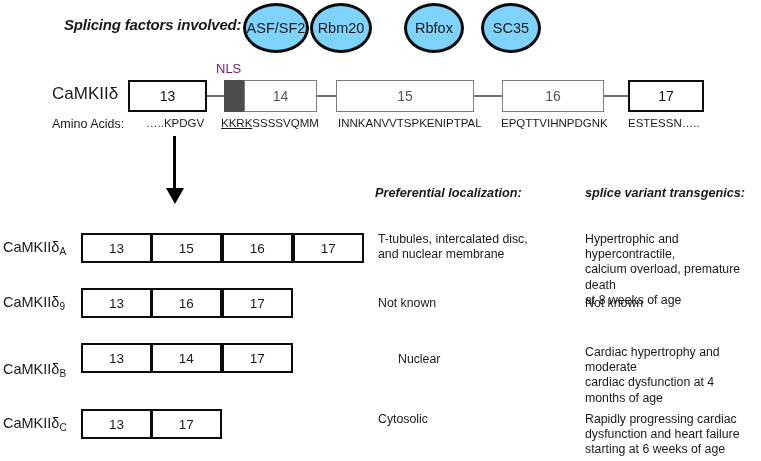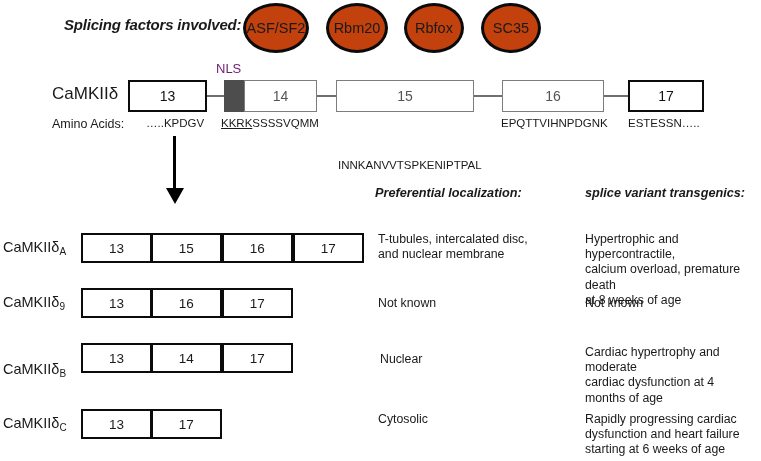--- a/index.html
+++ b/index.html
@@ -17,21 +17,21 @@
     font-style:italic;font-weight:bold;font-size:15px;
     letter-spacing:-0.2px;
     white-space:nowrap;
   }
   .sf-ellipse{
     position:absolute;top:3px;height:50px;
     border:3px solid #0b0b0b;
     border-radius:50%;
     display:flex;align-items:center;justify-content:center;
     font-size:14.5px;
-    background:#c2410c;
+    background:#7dd3fc;
     box-sizing:border-box;
   }
 
   
   #gene-name{
     left:52px;top:84px;font-size:17px;white-space:nowrap;
   }
   #aa-label{
     left:52px;top:117px;font-size:12.5px;white-space:nowrap;
   }
@@ -95,21 +95,21 @@
 </style>
 </head>
 <body>
 
 <div class="abs" id="splicing-label">Splicing factors involved:</div>
 
 <div id="splicing-factor-group">
     <div class="sf-ellipse" style="left: 243px; width: 66px;">
       <span>ASF/SF2</span>
     </div>
-    <div class="sf-ellipse" style="left: 326px; width: 62px;">
+    <div class="sf-ellipse" style="left: 310px; width: 62px;">
       <span>Rbm20</span>
     </div>
     <div class="sf-ellipse" style="left: 404px; width: 60px;">
       <span>Rbfox</span>
     </div>
     <div class="sf-ellipse" style="left: 481px; width: 60px;">
       <span>SC35</span>
     </div>
   </div>
 
@@ -134,21 +134,21 @@
       <span>15</span>
     </div>
     <div class="exon-box exon-alt" style="left: 502px; top: 80px; width: 102px; height: 32px;">
       <span>16</span>
     </div>
     <div class="exon-box exon-const" style="left: 628px; top: 80px; width: 76px; height: 32px;">
       <span>17</span>
     </div>
     <div class="aa-seq" style="left: 146px; top: 117px;">…..KPDGV</div>
     <div class="aa-seq" style="left: 221px; top: 117px;"><span class="nls-underline">KKRK</span><span>SSSSVQMM</span></div>
-    <div class="aa-seq" style="left: 338px; top: 117px; margin-top: 42px;">INNKANVVTSPKENIPTPAL</div>
+    <div class="aa-seq" style="left: 338px; top: 117px;">INNKANVVTSPKENIPTPAL</div>
     <div class="aa-seq" style="left: 501px; top: 117px;">EPQTTVIHNPDGNK</div>
     <div class="aa-seq" style="left: 628px; top: 117px;">ESTESSN…..</div>
   </div>
 
 <div class="abs" id="arrow-shaft" style="left:173px;top:136px;width:3.4px;height:54px;"></div>
 <div class="abs" id="arrow-head" style="left:165.7px;top:188px;"></div>
 
 <div class="col-head" style="left:375px;top:186px;">Preferential localization:</div>
 
 <div class="col-head" style="left:585px;top:186px;">
@@ -189,21 +189,21 @@
     <div class="variant-label" style="left: 3px; top: 361px;"><span>CaMKIIδ</span><span class="sub">B</span></div>
     <div class="v-exon" style="left: 81px; top: 343px; width: 71px; height: 30px; margin-left: 0px;">
       <span>13</span>
     </div>
     <div class="v-exon" style="left: 152px; top: 343px; width: 71px; height: 30px; margin-left: -1.2px;">
       <span>14</span>
     </div>
     <div class="v-exon" style="left: 223px; top: 343px; width: 71px; height: 30px; margin-left: -1.2px;">
       <span>17</span>
     </div>
-    <div class="cell-text" style="left: 380px; top: 352px; width: 200px; white-space: pre-line;">Nuclear</div>
+    <div class="cell-text" style="left: 398px; top: 352px; width: 200px; white-space: pre-line;">Nuclear</div>
     <div class="cell-text" style="left: 585px; top: 345px; width: 180px; white-space: pre-line;">Cardiac hypertrophy and moderate
 cardiac dysfunction at 4
 months of age</div>
     <div class="variant-label" style="left: 3px; top: 415px;"><span>CaMKIIδ</span><span class="sub">C</span></div>
     <div class="v-exon" style="left: 81px; top: 409px; width: 71px; height: 30px; margin-left: 0px;">
       <span>13</span>
     </div>
     <div class="v-exon" style="left: 152px; top: 409px; width: 71px; height: 30px; margin-left: -1.2px;">
       <span>17</span>
     </div>

